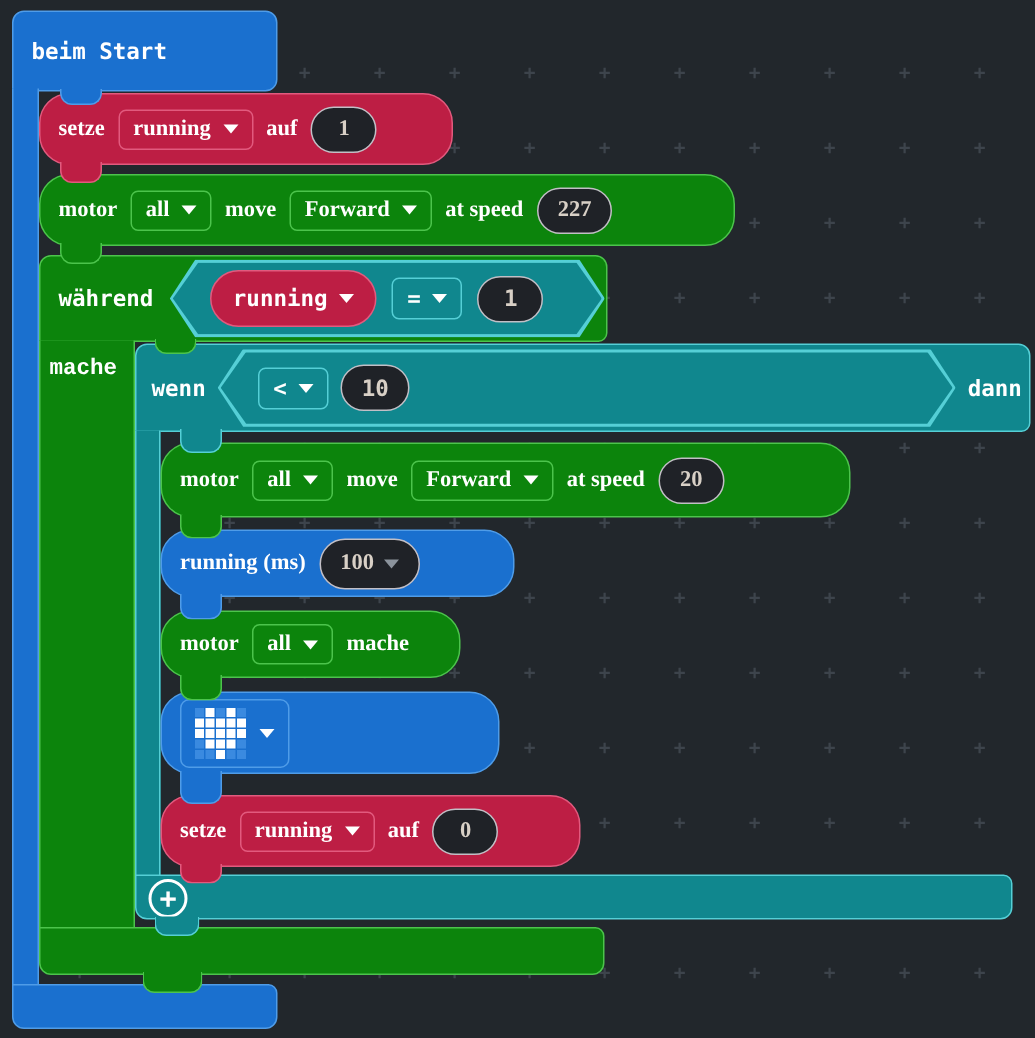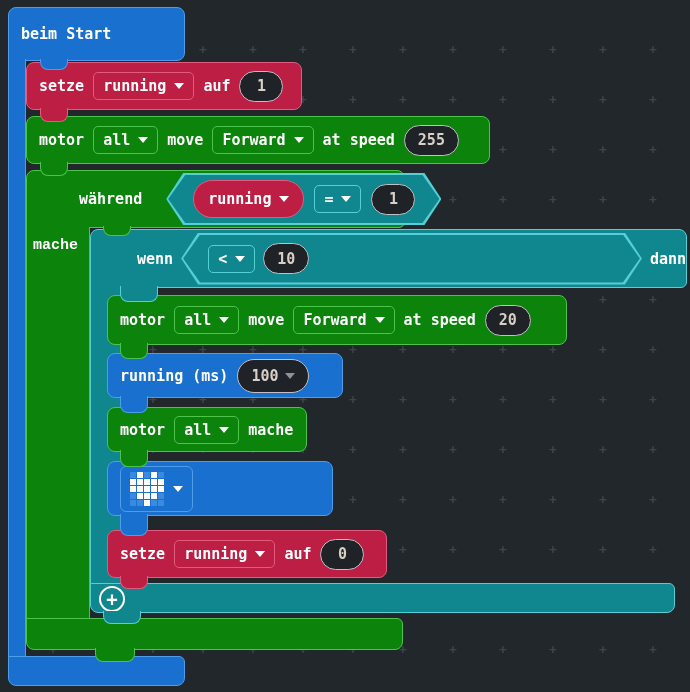--- a/index.html
+++ b/index.html
@@ -11,24 +11,24 @@
     --pill:#1f2227; --pill-b:#c2bfc6; --pill-t:#d8d0c6;
     --txt:#ffffff; --led-dim:#3a8ae0; --led-lit:#ffffff;
   }
   *{box-sizing:border-box;margin:0;padding:0}
   body{background:#000;font-family:"DejaVu Sans Mono","Liberation Mono",monospace;}
   #stage{position:relative;width:690px;height:692px;background:var(--bg);overflow:hidden;}
   .cross{position:absolute;color:var(--cross);font:700 13px "DejaVu Sans Mono",monospace;line-height:1;transform:translate(-50%,-50%);}
   .blk{position:absolute;border:1px solid;color:var(--txt);font-weight:700;font-size:15px;}
   .c-blue{background:var(--blue);border-color:var(--blue-b);}
   .c-green{background:var(--green);border-color:var(--green-b);}
-  .c-teal{background:var(--teal);border-color:var(--teal-b);padding-left:36px;}
+  .c-teal{background:var(--teal);border-color:var(--teal-b);}
   .c-red{background:var(--red);border-color:var(--red-b);}
   .row{display:flex;align-items:center;height:100%;padding-left:12px;gap:9px;}
-  .r8{border-radius:8px;}
+  .r8{border-radius:20px;font-family:Liberation Serif, serif;}
   .hdr{border-radius:8px 8px 6px 0;}
   .bbar{border-radius:0 6px 8px 8px;}
   .spine{border-top:none;border-bottom:none;font-family:Liberation Mono, monospace;}
   .lbl{white-space:nowrap;text-align:center;}
   .dd{display:inline-flex;align-items:center;gap:8px;padding:4px 9px;border:1px solid;border-radius:5px;white-space:nowrap;} .dd.b-green{border-color:var(--green-b);}
   .dd.b-teal{border-color:var(--teal-b);} .dd.b-red{border-color:var(--red-b);}
   .tri{width:0;height:0;border-left:5px solid transparent;border-right:5px solid transparent;border-top:6px solid #fff;}
   .tri.gray{border-top-color:#8b939c;}
   .pill{display:inline-flex;align-items:center;justify-content:center;gap:7px;min-width:44px;height:31px;
         padding:0 13px;border-radius:16px;background:var(--pill);border:1px solid var(--pill-b);
@@ -255,27 +255,27 @@
         <span>all</span>
         <span class="tri"></span>
       </span>
       <span class="lbl">move</span>
       <span class="dd b-green">
         <span>Forward</span>
         <span class="tri"></span>
       </span>
       <span class="lbl">at speed</span>
       <span class="pill">
-        <span>255</span>
+        <span>227</span>
       </span>
     </div>
   </div>
 
   <div class="blk c-green hdr" style="left:26px;top:170px;width:379px;height:58px;">
-    <div class="row" style="gap:24px;margin-left:40px;">
+    <div class="row" style="gap:11px;">
       <span class="lbl">während</span>
       <span class="hex" style="width:290px;height:52px;">
         <span class="hx-b"></span>
           <span class="hx-f"></span>
         <span class="vpill">
           <span>running</span>
           <span class="tri"></span>
         </span>
         <span class="dd b-teal" style="background:var(--teal);">
           <span>=</span>

